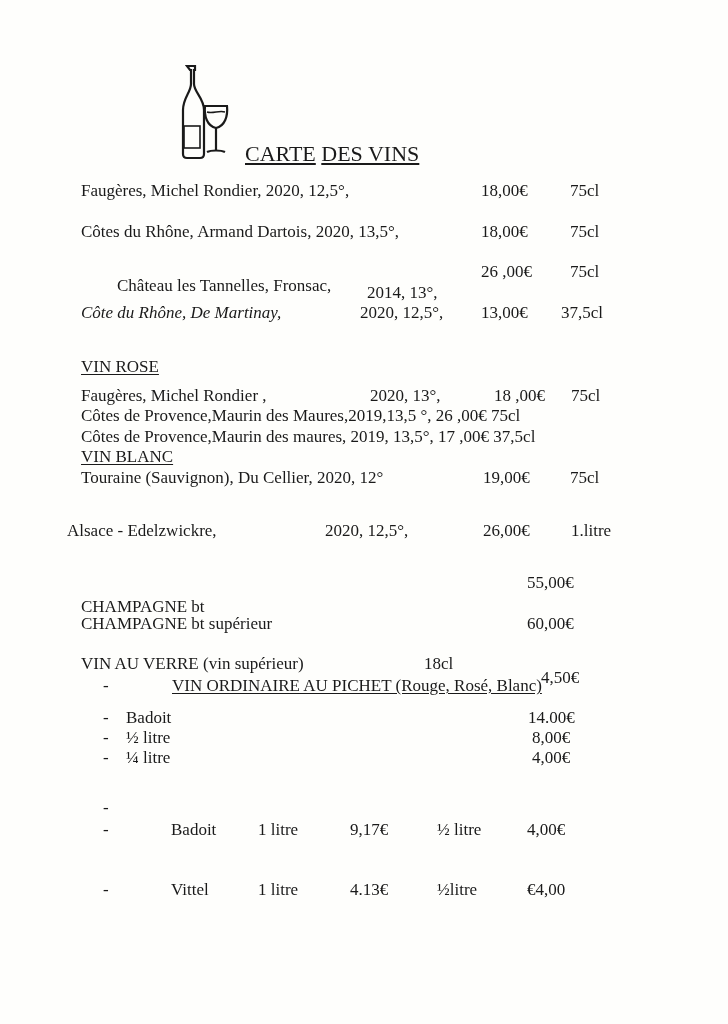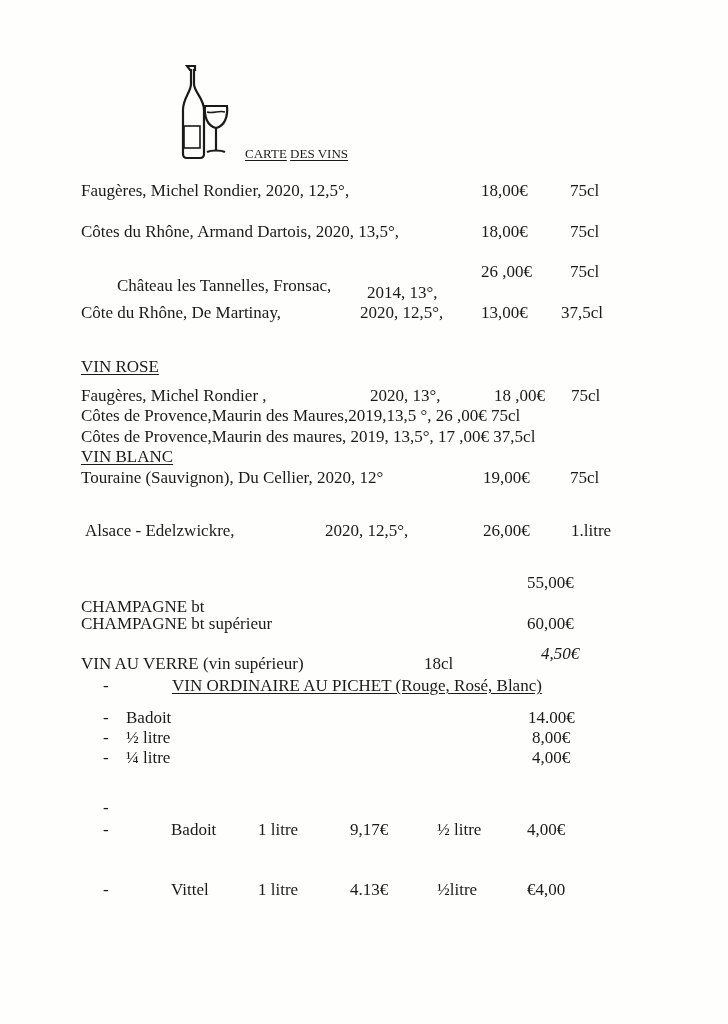--- a/index.html
+++ b/index.html
@@ -8,21 +8,21 @@
       background: #fefefc;
       font-family: "Liberation Serif", "DejaVu Serif", serif;
       color: #1a1a1a;
       position: relative;
     }
     .page { position: absolute; left: 0; top: 0; width: 728px; height: 1024px; }
     .abs { position: absolute; white-space: nowrap; }
     .t { font-size: 17px; line-height: 20px; }
     .u { text-decoration: underline; text-underline-offset: 2px; }
     .logo { position: absolute; left: 178px; top: 64px; width: 60px; height: 96px; }
-    .title { font-size: 13px; line-height: 22px; text-align: right; }
+    .title { font-size: 22px; line-height: 22px; text-align: right; }
   </style>
 </head>
 <body>
 
 <div class="page">
 
   <svg class="logo" viewBox="0 0 60 96" fill="none" stroke="#1a1a1a" stroke-width="2.2">
     <path d="M9 2 h8 v4 h-1 v14 c0 8 10 14 10 26 v44 c0 3 -2 4 -4 4 h-13 c-2 0 -4 -1 -4 -4 v-44 c0 -12 8 -18 8 -26 v-14 h-1 z"></path>
     <rect x="6" y="62" width="16" height="22" stroke-width="1.6"></rect>
     <path d="M27 42 h22 c1 10 -2 20 -11 22 c-9 -2 -12 -12 -11 -22 z"></path>
@@ -43,21 +43,21 @@
 
     <div class="abs t" style="left:81px; top:222px;">Côtes du Rhône, Armand Dartois, 2020,  13,5°,</div>
     <div class="abs t" style="left:481px; top:222px;">18,00€</div>
     <div class="abs t" style="left:570px; top:222px;">75cl</div>
 
     <div class="abs t" style="left:81px; top:276px;margin-left:36px;">Château les Tannelles, Fronsac,</div>
     <div class="abs t" style="left:367px; top:262px;margin-top:21px;">2014,  13°,</div>
     <div class="abs t" style="left:481px; top:262px;">26 ,00€</div>
     <div class="abs t" style="left:570px; top:262px;">75cl</div>
 
-    <div class="abs t" style="left:81px; top:303px;">Côte du Rhône, De Martinay,</div>
+    <div class="abs t" style="left:81px; top:303px;font-style:italic;">Côte du Rhône, De Martinay,</div>
     <div class="abs t" style="left:360px; top:303px;">2020,  12,5°,</div>
     <div class="abs t" style="left:481px; top:303px;">13,00€</div>
     <div class="abs t" style="left:561px; top:303px;">37,5cl</div>
   </div>
 
   <div>
     <div class="abs t u" style="left:81px; top:345px;margin-top:12px;">VIN ROSE</div>
 
     <div class="abs t" style="left:81px; top:386px;">Faugères, Michel Rondier ,</div>
     <div class="abs t" style="left:370px; top:386px;">2020, 13°,</div>
@@ -68,37 +68,37 @@
     <div class="abs t" style="left:81px; top:427px;">Côtes de Provence,Maurin des maures, 2019, 13,5°, 17 ,00€ 37,5cl</div>
   </div>
 
   <div>
     <div class="abs t u" style="left:81px; top:447px;">VIN BLANC</div>
 
     <div class="abs t" style="left:81px; top:468px;">Touraine (Sauvignon), Du Cellier, 2020, 12°</div>
     <div class="abs t" style="left:483px; top:468px;">19,00€</div>
     <div class="abs t" style="left:570px; top:468px;">75cl</div>
 
-    <div class="abs t" style="left:85px; top:521px;">Alsace - Edelzwickre,</div>
+    <div class="abs t" style="left:67px; top:521px;">Alsace - Edelzwickre,</div>
     <div class="abs t" style="left:325px; top:521px;">2020, 12,5°,</div>
     <div class="abs t" style="left:483px; top:521px;">26,00€</div>
     <div class="abs t" style="left:571px; top:521px;">1.litre</div>
   </div>
 
   <div>
     <div class="abs t" style="left:81px; top:597px;">CHAMPAGNE bt</div>
     <div class="abs t" style="left:527px; top:573px;">55,00€</div>
     <div class="abs t" style="left:81px; top:614px;">CHAMPAGNE  bt supérieur</div>
     <div class="abs t" style="left:527px; top:614px;">60,00€</div>
   </div>
 
   <div>
     <div class="abs t" style="left:81px; top:654px;">VIN AU VERRE (vin supérieur)</div>
     <div class="abs t" style="left:424px; top:654px;">18cl</div>
-    <div class="abs t" style="left:541px; top:644px;font-style:italic;">4,50€</div>
+    <div class="abs t" style="left:541px; top:668px;">4,50€</div>
   </div>
 
   <div>
     <div class="abs t" style="left:103px; top:676px;">-</div>
     <div class="abs t u" style="left:172px; top:676px;">VIN ORDINAIRE AU PICHET (Rouge, Rosé, Blanc)</div>
 
     <div class="abs t" style="left:103px; top:708px;">-</div>
     <div class="abs t" style="left:126px; top:708px;">Badoit</div>
     <div class="abs t" style="left:528px; top:708px;">14.00€</div>
 

